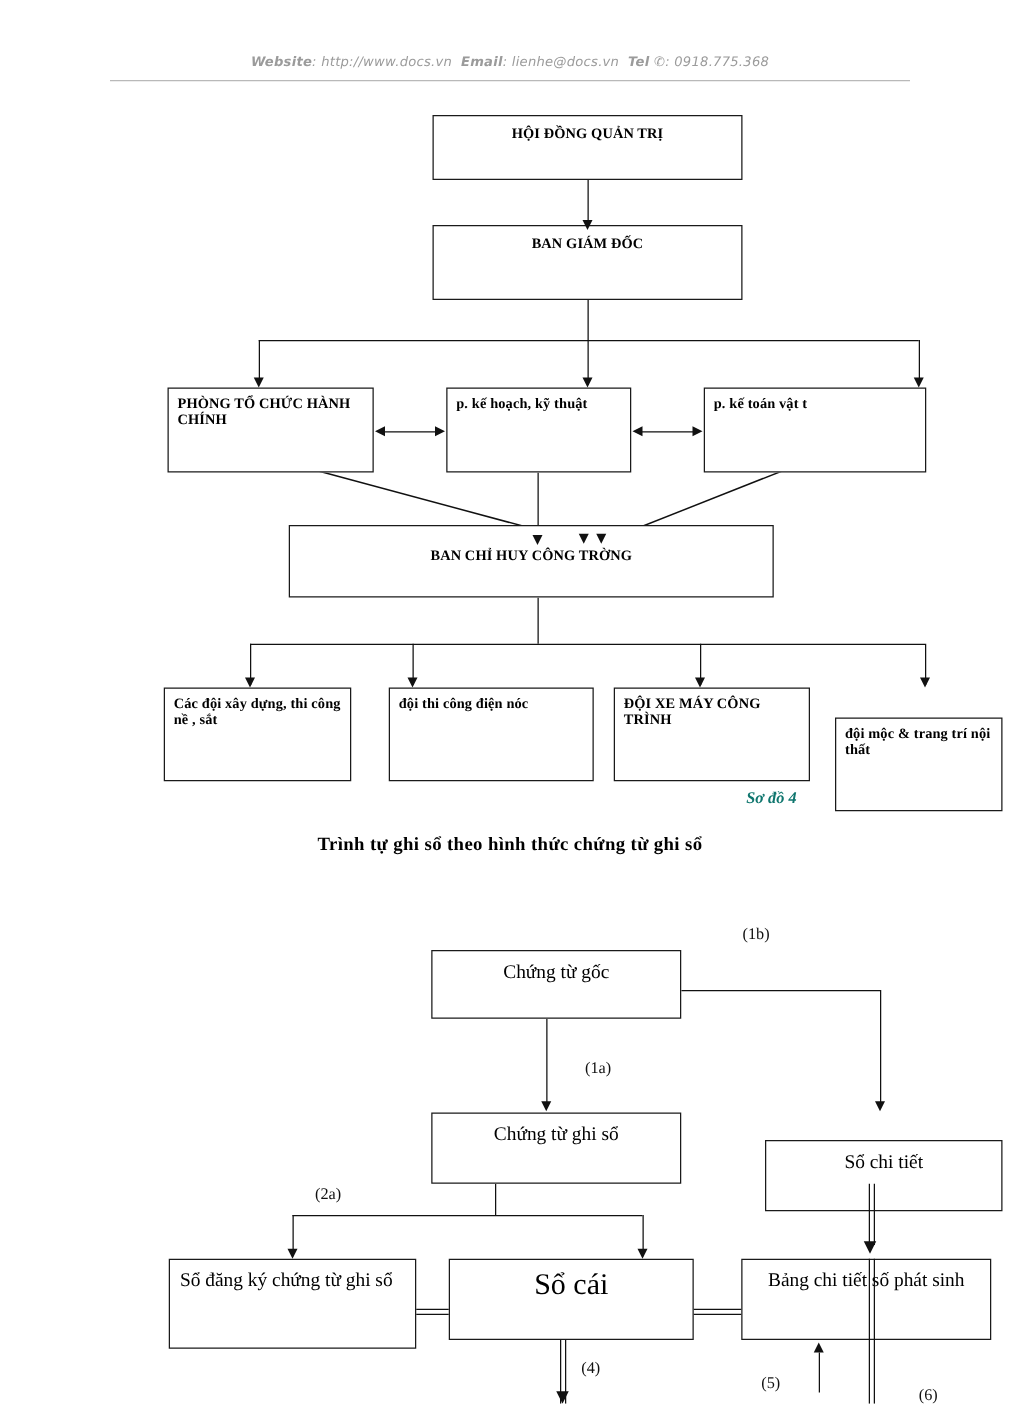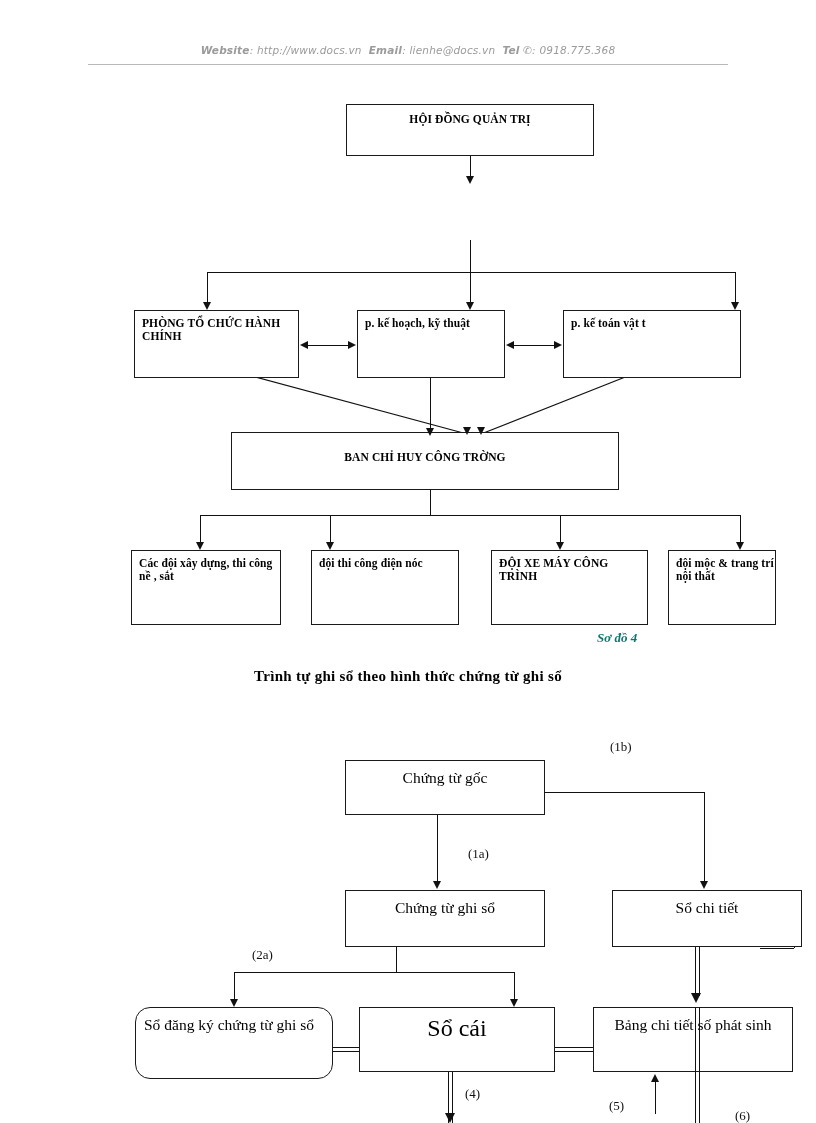--- a/index.html
+++ b/index.html
@@ -29,31 +29,31 @@
     border:1px solid #1a1a1a;background:#fff;
     display:flex;color:#000;z-index:4;
   }
   .box .txt{display:block;width:100%;}
 
   
   .b1{
     font-family:"Liberation Serif", serif;font-weight:bold;
     font-size:11.5px;line-height:13px;letter-spacing:.1px;
   }
-  .b1.center{align-items:flex-start;justify-content:flex-end;text-align:center;padding-top:8px;margin-top:12px;}
+  .b1.center{align-items:flex-start;justify-content:flex-end;text-align:center;padding-top:8px;}
   .b1.left{align-items:flex-start;justify-content:flex-start;text-align:left;padding:6px 0 0 7px;}
 
   
   .b2{
     font-family:"Liberation Serif", serif;font-weight:normal;
     font-size:15.5px;line-height:20px;
     align-items:flex-start;justify-content:center;text-align:center;
   }
   .b2.pad{padding-top:7px;}
-  .b2.justify{text-align:left;padding:7px 8px 0 8px;align-items:flex-start;justify-content:flex-start;border-radius:15px;}
+  .b2.justify{text-align:left;padding:7px 8px 0 8px;align-items:flex-start;justify-content:flex-start;}
   .b2.big{font-size:24px;line-height:28px;}
 
   
   .vl{position:absolute;width:1px;background:#111;z-index:2;}
   .hl{position:absolute;height:1px;background:#111;z-index:2;}
   
   .vl2{position:absolute;width:3px;border-left:1px solid #111;border-right:1px solid #111;z-index:5;}
   .hl2{position:absolute;height:3px;border-top:1px solid #111;border-bottom:1px solid #111;z-index:5;}
 
   
@@ -90,20 +90,23 @@
     <b>Website</b><span>: http://www.docs.vn</span>&nbsp; <b>Email</b><span>: lienhe@docs.vn</span>&nbsp; <b>Tel</b> <span class="tel-ico">✆</span><span>: 0918.775.368</span>
   </div>
   <div class="hdr-rule"></div>
 
   <div class="box b1 center" style="left:346px;top:92px;width:248px;height:52px;">
     <span class="txt">HỘI ĐỒNG QUẢN TRỊ</span>
   </div>
   <div class="vl" style="left:470px;top:144px;height:36px;"></div>
   <div class="ad" style="left:466px;top:176px;"></div>
 
+  <div class="box b1 center" style="left:346px;top:180px;width:248px;height:60px;">
+    <span class="txt">BAN GIÁM ĐỐC</span>
+  </div>
 
   <div class="vl" style="left:470px;top:240px;height:32px;"></div>
   <div class="hl" style="left:207px;top:272px;width:528px;"></div>
   <div class="vl" style="left:207px;top:272px;height:36px;"></div>
   <div class="vl" style="left:470px;top:272px;height:36px;"></div>
   <div class="vl" style="left:735px;top:272px;height:36px;"></div>
   <div class="ad" style="left:203px;top:302px;"></div>
   <div class="ad" style="left:466px;top:302px;"></div>
   <div class="ad" style="left:731px;top:302px;"></div>
 
@@ -145,53 +148,53 @@
   <div class="vl" style="left:560px;top:515px;height:33px;"></div>
   <div class="vl" style="left:740px;top:515px;height:33px;"></div>
   <div class="ad" style="left:196px;top:542px;"></div>
   <div class="ad" style="left:326px;top:542px;"></div>
   <div class="ad" style="left:556px;top:542px;"></div>
   <div class="ad" style="left:736px;top:542px;"></div>
 
   <div class="box b1 left" style="left:131px;top:550px;width:150px;height:75px;">
     <span class="txt">Các đội xây dựng, thi công nề , sắt</span>
   </div>
-  <div class="box b1 left" style="left:311px;top:550px;width:148px;height:75px;">
+  <div class="box b1 left" style="left:311px;top:550px;width:164px;height:75px;">
     <span class="txt">đội thi công điện nóc</span>
   </div>
   <div class="box b1 left" style="left:491px;top:550px;width:157px;height:75px;">
     <span class="txt">ĐỘI XE MÁY CÔNG TRÌNH</span>
   </div>
-  <div class="box b1 left" style="left:668px;top:550px;width:108px;height:75px;">
+  <div class="box b1 left" style="left:668px;top:574px;width:134px;height:75px;">
     <span class="txt">đội mộc &amp; trang trí nội thất</span>
   </div>
 
   <div class="cap" style="left:597px;top:630px;">Sơ đồ 4</div>
 
   <div class="sect-title">Trình tự ghi sổ theo hình thức chứng từ ghi sổ</div>
 
   <div class="box b2 pad" style="left:345px;top:760px;width:200px;height:55px;">
     <span class="txt">Chứng từ gốc</span>
   </div>
-  <div class="lbl" style="left:610px;top:739px;">(1b)</div>
+  <div class="lbl" style="left:594px;top:739px;">(1b)</div>
 
   <div class="vl" style="left:437px;top:815px;height:71px;"></div>
   <div class="ad" style="left:433px;top:881px;"></div>
   <div class="lbl" style="left:468px;top:846px;text-align:center;">(1a)</div>
 
   <div class="hl" style="left:545px;top:792px;width:159px;"></div>
   <div class="vl" style="left:704px;top:792px;height:94px;"></div>
   <div class="ad" style="left:700px;top:881px;"></div>
 
   <div class="box b2 pad" style="left:345px;top:890px;width:200px;height:57px;">
     <span class="txt">Chứng từ ghi sổ</span>
   </div>
   <div class="lbl" style="left:458px;top:923px;">(2b)</div>
 
-  <div class="box b2 pad" style="left:612px;top:890px;width:190px;height:57px;">
+  <div class="box b2 pad" style="left:612px;top:912px;width:190px;height:57px;">
     <span class="txt">Sổ chi tiết</span>
   </div>
   <div class="lbl" style="left:727px;top:932px;">(3)</div>
 
   <div class="hl" style="left:760px;top:948px;width:34px;"></div>
   <div class="vl" style="left:794px;top:920px;height:28px;"></div>
 
   <div class="vl" style="left:396px;top:947px;height:25px;"></div>
   <div class="hl" style="left:234px;top:972px;width:280px;"></div>
   <div class="vl" style="left:234px;top:972px;height:33px;"></div>

